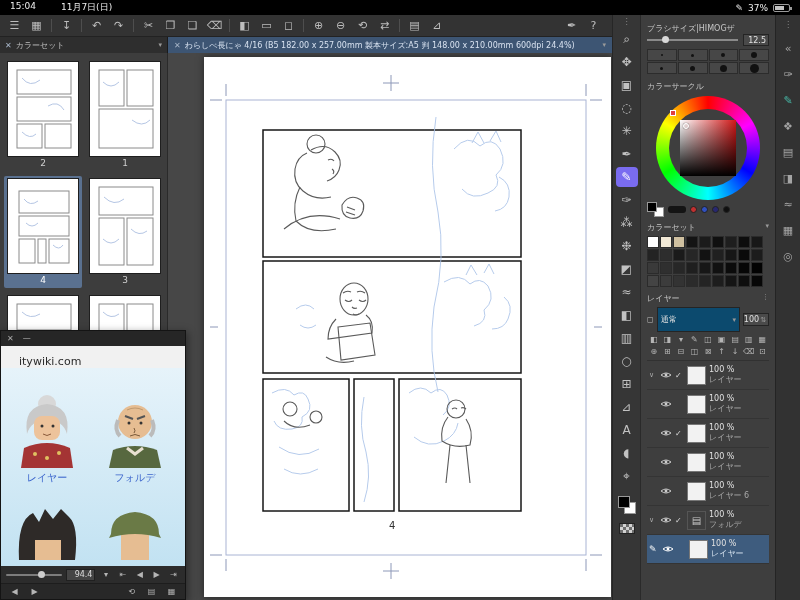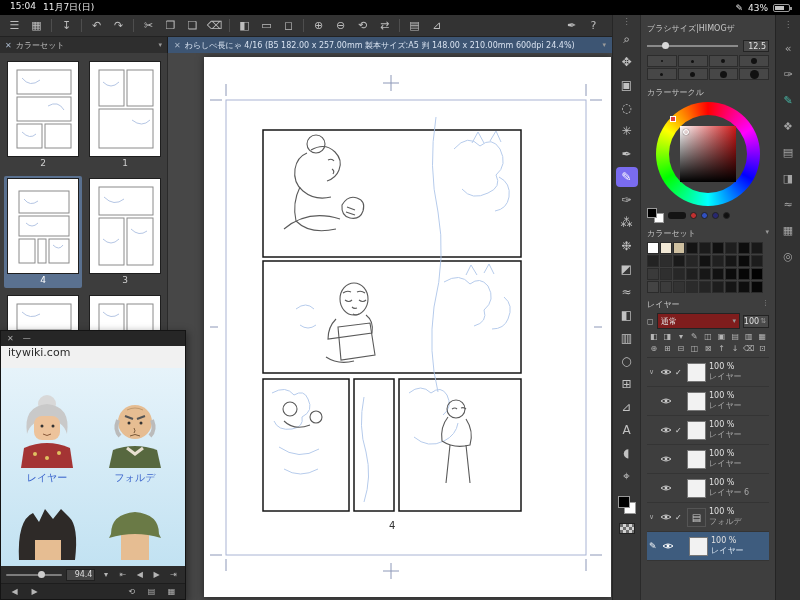--- a/index.html
+++ b/index.html
@@ -3,21 +3,21 @@
 <meta charset="utf-8">
 <style>
   *{box-sizing:border-box;margin:0;padding:0}
   html,body{background:#1c1c1c}
   #app{position:relative;width:800px;height:600px;background:#3a3a3a;overflow:hidden;
        font-family:"DejaVu Sans","Liberation Sans",sans-serif;color:#c8c8c8;cursor:default}
 
   
   #status-bar{position:absolute;left:0;top:0;width:800px;height:15px;background:#000;
     display:flex;align-items:center;justify-content:space-between;padding:0 10px;font-size:9px;color:#ededed}
-  .sb-left{display:flex;gap:7px}
+  .sb-left{display:flex;gap:25px}
   .sb-right{display:flex;align-items:center;gap:5px}
   .battery{width:17px;height:8px;border:1px solid #9a9a9a;border-radius:2px;position:relative}
   .battery::before{content:"";position:absolute;left:1px;top:1px;bottom:1px;width:9px;background:#c2c2c2}
   .battery::after{content:"";position:absolute;right:-3px;top:2px;width:2px;height:3px;background:#9a9a9a}
 
   
   #main-toolbar{position:absolute;left:0;top:15px;width:612px;height:22px;background:#333;
     border-bottom:1px solid #222;display:flex;align-items:center;padding:0 4px;gap:1px}
   .ticon{width:21px;height:18px;display:flex;align-items:center;justify-content:center;
     font-size:11px;color:#bdbdbd;border-radius:3px}
@@ -53,21 +53,21 @@
   .mark{stroke:#8d98b8;stroke-width:1;fill:none}
   .panel{fill:none;stroke:#161616;stroke-width:1.5}
   .rough{fill:none;stroke:#a9c2e8;stroke-width:1;opacity:.85}
   .sketch{fill:none;stroke:#5a5a5a;stroke-width:1.1}
   .pageno{font-size:10px;fill:#333}
 
   
   #subview{position:absolute;left:0;top:330px;width:186px;height:270px;background:#2c2c2c;
     border:1px solid #141414;display:flex;flex-direction:column;box-shadow:2px 2px 8px rgba(0,0,0,.4)}
   .sv-titlebar{height:15px;display:flex;align-items:center;gap:9px;padding:0 6px;font-size:8px;color:#aaa;background:#262626}
-  .sv-url{height:22px;background:#f1f1f1;color:#2a2a2a;font-size:11px;display:flex;align-items:flex-start;padding:0 7px}
+  .sv-url{height:22px;background:#f1f1f1;color:#2a2a2a;font-size:11px;display:flex;align-items:flex-end;padding:0 18px}
   .sv-content{flex:1;position:relative;overflow:hidden;background:linear-gradient(#e6f3fa,#c2e2f2)}
   .sv-char{position:absolute}
   .sv-name{position:absolute;width:76px;text-align:center;font-size:10px;color:#3a64cc}
   .sv-zoomrow{height:17px;display:flex;align-items:center;gap:4px;padding:0 5px;background:#2c2c2c}
   .sv-slider{width:56px;height:2px;background:#7c7c7c;position:relative;border-radius:1px}
   .sv-slider::after{content:"";position:absolute;left:58%;top:-3px;width:7px;height:7px;border-radius:50%;background:#cdcdcd}
   .sv-zoomval{width:30px;height:12px;background:#454545;border:1px solid #202020;font-size:8px;color:#ddd;
     display:flex;align-items:center;justify-content:flex-end;padding:0 2px}
   .sv-btn{font-size:8px;color:#b5b5b5;width:13px;text-align:center}
   .sv-navrow{height:16px;display:flex;align-items:center;gap:7px;padding:0 7px;background:#282828;border-top:1px solid #1d1d1d}
@@ -86,21 +86,21 @@
   .chip.fgc{left:0;top:0;background:#000;z-index:1}
   .checker{background:repeating-conic-gradient(#d2d2d2 0% 25%,#6e6e6e 0% 50%);background-size:6px 6px}
   .trans-chip{width:16px;height:11px;margin-top:6px;border:1px solid #222}
 
   
   #right-panel{position:absolute;left:640px;top:15px;width:135px;height:585px;background:#3e3e3e;
     border-left:1px solid #2a2a2a;padding:8px 6px 0;display:flex;flex-direction:column}
   .rp-title{font-size:8px;color:#c6c6c6;display:flex;align-items:flex-start;gap:3px;white-space:nowrap;overflow:hidden}
   .rp-sp{flex:1}
   .rp-mini{font-size:7px;color:#9a9a9a}
-  .brow{display:flex;align-items:center;margin-top:6px}
+  .brow{display:flex;align-items:center;margin-top:0}
   .bslider{flex:1;height:2px;background:#8a8a8a;position:relative;margin-right:5px}
   .bslider::after{content:"";position:absolute;left:16%;top:-3px;width:7px;height:7px;border-radius:50%;background:#d8d8d8}
   .bval{width:26px;height:12px;background:#4a4a4a;border:1px solid #242424;font-size:8px;color:#e2e2e2;
     display:flex;align-items:center;justify-content:flex-end;padding:0 2px}
   .preset-grid{display:grid;grid-template-columns:repeat(4,1fr);gap:1px;margin-top:3px}
   .preset{height:12px;background:#474747;border:1px solid #2c2c2c;display:flex;align-items:center;justify-content:center}
   .pdot{border-radius:50%;background:#111}
 
   .wheel-wrap{position:relative;width:104px;height:104px;margin:4px auto 1px}
   .hue-ring{position:absolute;inset:0;border-radius:50%;
@@ -115,21 +115,21 @@
   .cc-chips{position:relative;width:17px;height:15px}
   .cc-chips .chip{width:10px;height:10px}
   .stroke-chip{width:18px;height:7px;background:#141414;border-radius:3px}
   .cdot{width:7px;height:7px;border-radius:50%;border:1px solid #222}
 
   .cs-grid{display:grid;grid-template-columns:repeat(9,12px);gap:1px;margin:3px 0 6px}
   .sw{height:12px;border:1px solid #2b2b2b}
 
   .ly-combo{display:flex;align-items:center;gap:3px;margin-top:3px}
   .ly-sq{font-size:8px;color:#bbb}
-  .ly-mode{flex:1;height:16px;background:#7f1d1d;border:1px solid #242424;font-size:8px;color:#e0e0e0;
+  .ly-mode{flex:1;height:25px;background:#0c4a6e;border:1px solid #242424;font-size:8px;color:#e0e0e0;
     display:flex;align-items:center;padding:4px 3px;gap:2px}
   .ly-op{width:26px;height:13px;background:#4a4a4a;border:1px solid #242424;font-size:8px;color:#e0e0e0;
     display:flex;align-items:center;justify-content:flex-end;padding:0 2px;gap:1px}
   .ly-actions{display:flex;margin-top:3px}
   .la{flex:1;text-align:center;font-size:8px;color:#b5b5b5}
   .ly-list{margin-top:4px;border-top:1px solid #313131}
   .lrow{height:29px;display:flex;align-items:center;gap:3px;border-bottom:1px solid #343434;padding:0 2px}
   .lrow.selected{background:#3e5c7e}
   .lexp{width:7px;font-size:7px;color:#aaa}
   .leye{width:13px;display:flex;align-items:center;justify-content:center}
@@ -154,21 +154,21 @@
 
 <div id="app">
 
   <div id="status-bar">
     <div class="sb-left">
       <span>15:04</span>
       <span>11月7日(日)</span>
     </div>
     <div class="sb-right">
       <span>✎</span>
-      <span>43%</span>
+      <span>37%</span>
       <span class="battery"></span>
     </div>
   </div>
 
   <div id="main-toolbar">
     <span class="ticon">☰</span>
     <span class="ticon">▦</span>
     <div class="tsep"></div>
     <span class="ticon">↧</span>
     <div class="tsep"></div>

